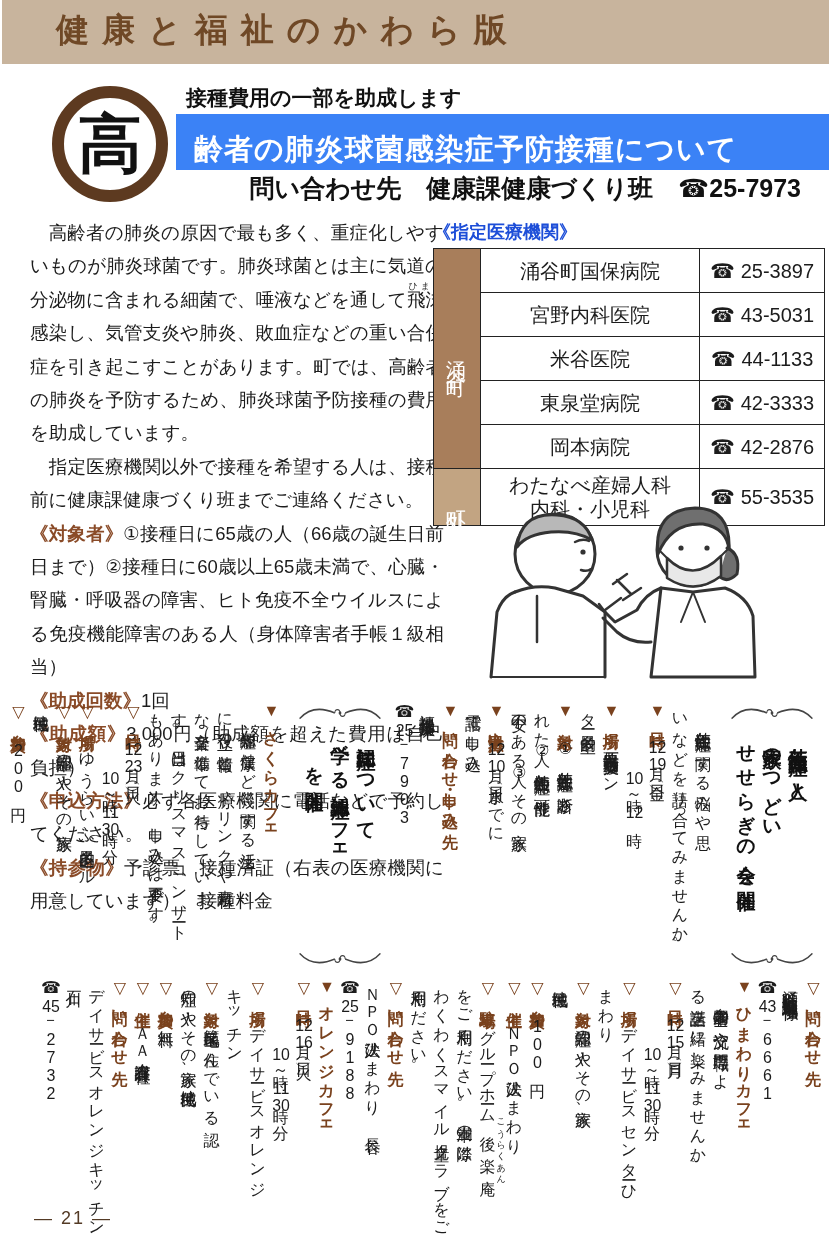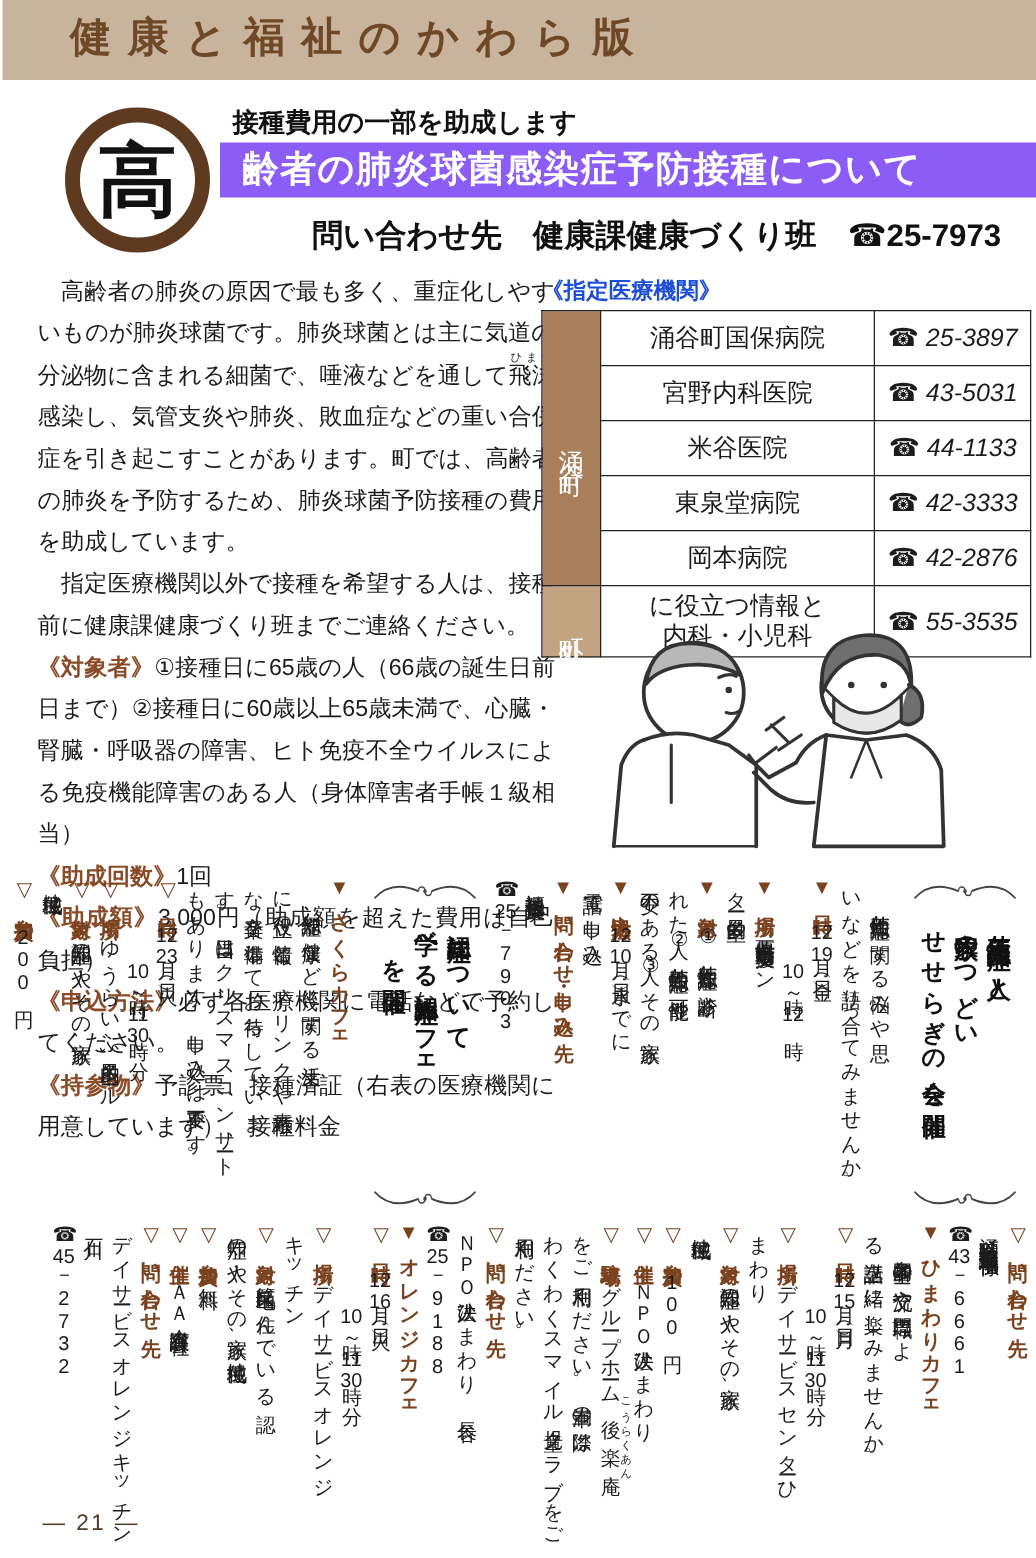--- a/index.html
+++ b/index.html
@@ -17,22 +17,22 @@
   }
   
   .badge{
     position:absolute;left:52px;top:86px;width:92px;height:92px;border-radius:50%;
     border:12px solid #5d3a20;background:#ffffff;z-index:3;
     display:flex;align-items:center;justify-content:center;
   }
   .badge span{font-size:64px;font-weight:900;color:#111;line-height:1;}
   .subtitle{position:absolute;left:186px;top:84px;font-size:21px;font-weight:bold;color:#111;text-align:center;}
   .titlebar{
-    position:absolute;left:176px;top:114px;width:653px;height:44px;background:#8b5cf6;z-index:2;
-    display:flex;align-items:center;
+    position:absolute;left:176px;top:114px;width:653px;height:56px;background:#3b82f6;z-index:2;
+    display:flex;align-items:flex-end;
   }
   .titlebar span{color:#ffffff;font-size:29px;font-weight:bold;letter-spacing:1px;padding-left:18px;white-space:nowrap;}
   .contact{position:absolute;right:28px;top:172px;font-size:25px;font-weight:bold;color:#111;}
   
   .bodytext{
     position:absolute;left:30px;top:216px;width:414px;
     font-size:18.5px;line-height:33.4px;text-align:justify;color:#1c1c1c;
   }
   .bodytext p{margin:0;}
   .bodytext .sec{color:#8a4b28;font-weight:bold;}
@@ -41,21 +41,21 @@
   .tablewrap{position:absolute;left:433px;top:220px;width:392px;}
   .tablecaption{font-size:18px;font-weight:bold;color:#1d4ed8;margin:0 0 4px 0;}
   table.hosp{border-collapse:collapse;width:100%;}
   table.hosp td{border:1.5px solid #222;font-size:20px;text-align:center;vertical-align:middle;padding:4px 2px;}
   td.grp{
     width:38px;background:#a87e5b;color:#ffffff;font-size:19px;
     writing-mode:vertical-rl;text-orientation:upright;letter-spacing:10px;padding:6px 0;
   }
   td.grp2{background:#c2a482;letter-spacing:2px;}
   td.hname{width:218px;height:35px;white-space:pre-line;line-height:1.2;}
-  td.hphone{width:120px;white-space:nowrap;font-style:italic;}
+  td.hphone{width:120px;white-space:nowrap;}
   
   .illust{position:absolute;left:455px;top:492px;width:340px;height:190px;}
   
   .vrow{
     position:absolute;right:4px;width:802px;
     writing-mode:vertical-rl;text-orientation:upright;
     white-space:pre-wrap;font-size:16px;line-height:23px;letter-spacing:1px;color:#1c1c1c;
   }
   .vrow1{top:702px;height:274px;}
   .vrow2{top:978px;height:274px;}
@@ -123,21 +123,21 @@
     <tr>
       <td class="hname">東泉堂病院</td>
       <td class="hphone">☎ 42-3333</td>
     </tr>
     <tr>
       <td class="hname">岡本病院</td>
       <td class="hphone">☎ 42-2876</td>
     </tr>
     <tr>
       <td class="grp grp2">町外</td>
-      <td class="hname">に役立つ情報と
+      <td class="hname">わたなべ産婦人科
 内科・小児科</td>
       <td class="hphone">☎ 55-3535</td>
     </tr>
   </tbody>
     </table>
 </div>
 
 <svg class="illust" viewBox="0 0 340 190">
   <g stroke="#333" stroke-width="3" fill="none" stroke-linecap="round" stroke-linejoin="round">
 

